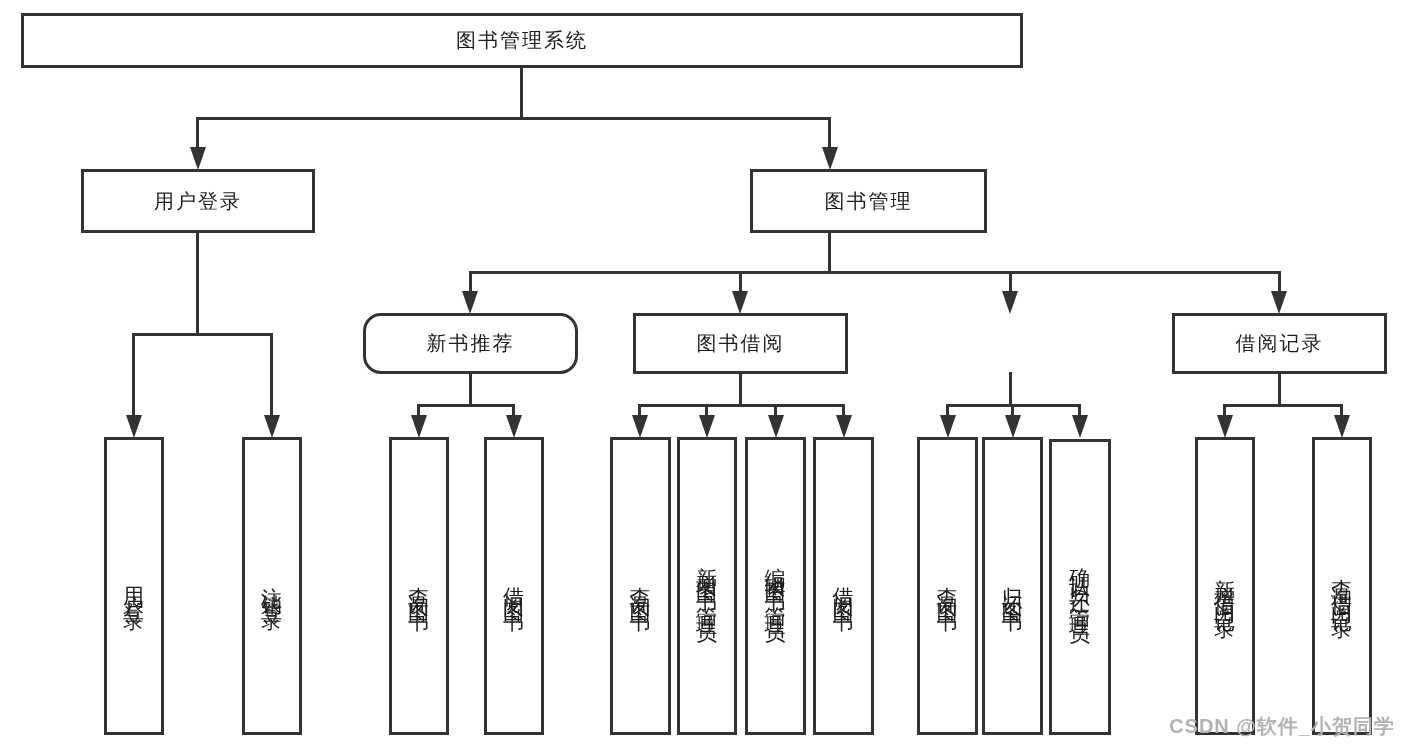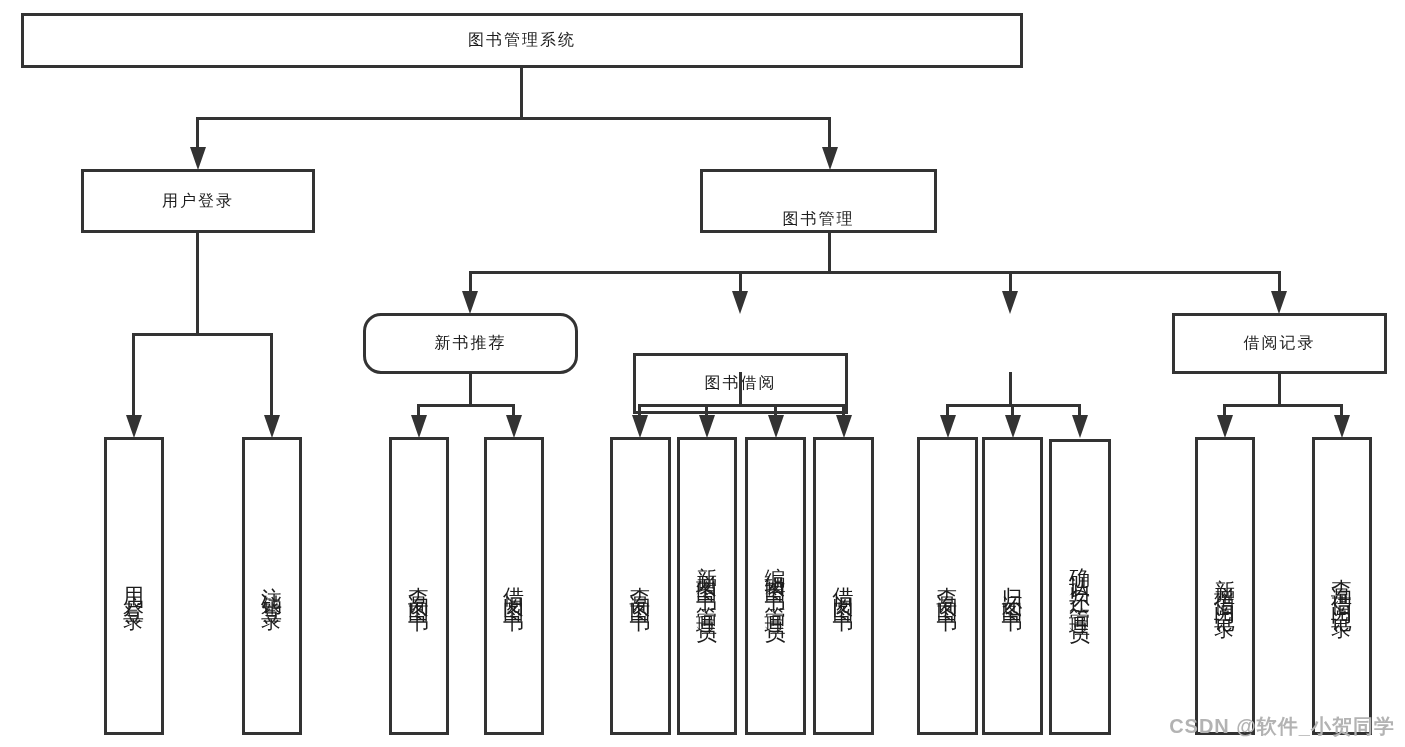--- a/index.html
+++ b/index.html
@@ -18,21 +18,21 @@
     overflow:hidden;
   }
   .box{
     position:absolute;
     box-sizing:border-box;
     border:3px solid var(--border);
     background:#fff;
     display:flex;align-items:center;justify-content:center;
     color:var(--text);
   }
-  .hbox{font-size:16px;letter-spacing:2px;white-space:nowrap;}
+  .hbox{font-size:20px;letter-spacing:2px;white-space:nowrap;}
   .vbox .vtext{
     writing-mode:vertical-rl;
     text-orientation:mixed;
     font-size:21px;
     letter-spacing:8px;
     line-height:1;
     color:var(--text);
   }
   .hl{position:absolute;height:3px;background:var(--line);}
   .vl{position:absolute;width:3px;background:var(--line);}
@@ -63,21 +63,21 @@
   <div class="vl" style="left:520px;top:66px;height:54px;"></div>
   <div class="hl" style="left:196px;top:117px;width:635px;"></div>
   <div class="vl" style="left:196px;top:117px;height:32px;"></div>
   <div class="arr" style="left:190px;top:147px;"></div>
   <div class="vl" style="left:828px;top:117px;height:32px;"></div>
   <div class="arr" style="left:822px;top:147px;"></div>
 
   <div class="box hbox" style="left:81px;top:169px;width:234px;height:64px;">
     <span>用户登录</span>
   </div>
-  <div class="box hbox" style="left:700px;top:169px;width:237px;height:64px;align-items:flex-end;">
+  <div class="box hbox" style="left:750px;top:169px;width:237px;height:64px;">
     <span>图书管理</span>
   </div>
 
   <div class="vl" style="left:196px;top:230px;height:106px;"></div>
   <div class="hl" style="left:132px;top:333px;width:141px;"></div>
   <div class="vl" style="left:132px;top:333px;height:84px;"></div>
   <div class="arr" style="left:126px;top:415px;"></div>
   <div class="vl" style="left:270px;top:333px;height:84px;"></div>
   <div class="arr" style="left:264px;top:415px;"></div>
 
@@ -88,21 +88,21 @@
   <div class="vl" style="left:739px;top:271px;height:22px;"></div>
   <div class="arr" style="left:732px;top:291px;"></div>
   <div class="vl" style="left:1009px;top:271px;height:22px;"></div>
   <div class="arr" style="left:1002px;top:291px;"></div>
   <div class="vl" style="left:1278px;top:271px;height:22px;"></div>
   <div class="arr" style="left:1271px;top:291px;"></div>
 
   <div class="box hbox" style="left:363px;top:313px;width:215px;height:61px;border-radius:18px;">
     <span>新书推荐</span>
   </div>
-  <div class="box hbox" style="left:633px;top:313px;width:215px;height:61px;margin-top:40px;">
+  <div class="box hbox" style="left:633px;top:313px;width:215px;height:61px;">
     <span>图书借阅</span>
   </div>
   <div class="box hbox" style="left:1172px;top:313px;width:215px;height:61px;">
     <span>借阅记录</span>
   </div>
 
   <div class="vl" style="left:469px;top:372px;height:35px;"></div>
   <div class="hl" style="left:417px;top:404px;width:98px;"></div>
   <div class="vl" style="left:417px;top:404px;height:14px;"></div>
   <div class="arr" style="left:411px;top:415px;"></div>

